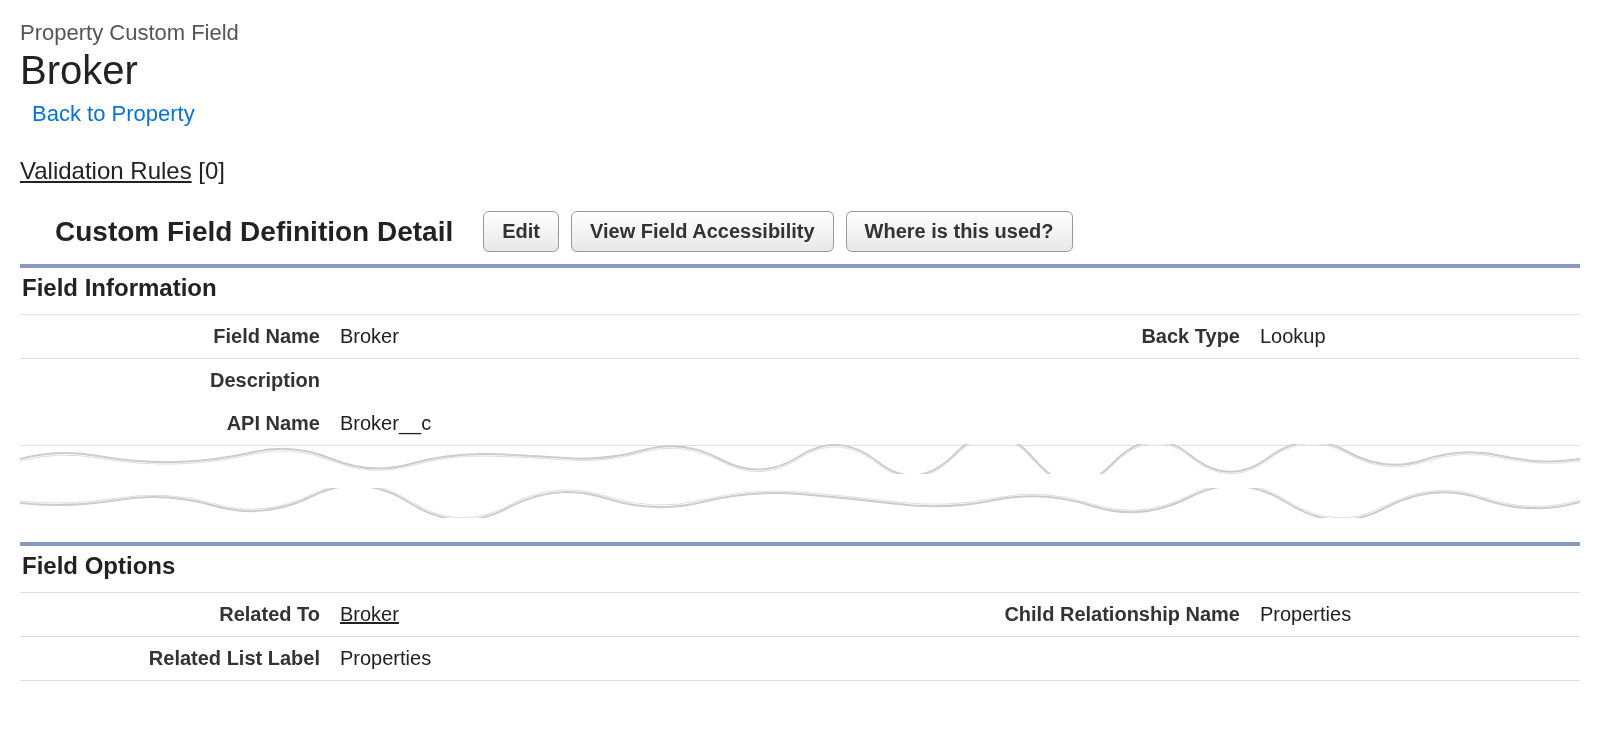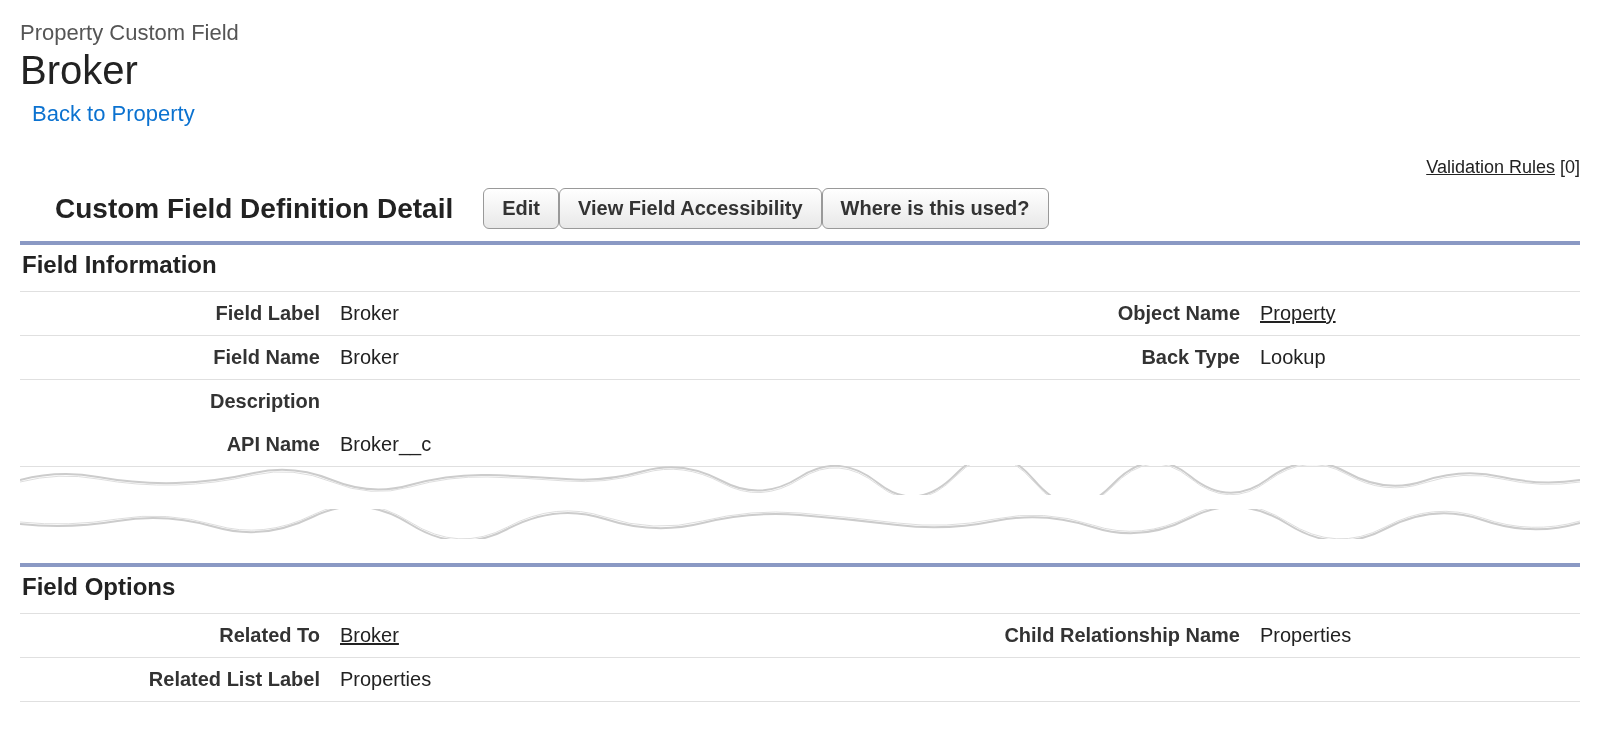--- a/index.html
+++ b/index.html
@@ -30,23 +30,23 @@
     }
     .back-link {
       font-size: 22px;
       color: #0b72d0;
       text-decoration: none;
       margin-left: 12px;
       display: inline-block;
       margin-bottom: 20px;
     }
     .anchor-links {
-      text-align: right;
-      font-size: 18px;
-      margin-bottom: 10px;
+      text-align: left;
+      font-size: 24px;
+      margin-bottom: 26px;
     }
     .anchor-link-label {
       text-decoration: underline;
       color: #222;
     }
     .anchor-link-count {
       color: #222;
     }
     .detail-header-row {
       display: flex;
@@ -57,21 +57,21 @@
     }
     .detail-header-title {
       font-size: 28px;
       font-weight: bold;
       color: #222;
       flex-shrink: 0;
       margin-left: 15px;
     }
     .button-row {
       display: flex;
-      gap: 0;
+      gap: 12px;
     }
     .btn {
       font-size: 20px;
       font-weight: bold;
       padding: 8px 18px;
       border: 1px solid #999;
       border-radius: 6px;
       background: linear-gradient(to bottom, #ffffff, #e8e8e8);
       cursor: pointer;
       color: #333;
@@ -176,28 +176,20 @@
     <button class="btn">Where is this used?</button>
   </div>
 </div>
 
 <div class="section-divider"></div>
 
 <div class="section-title">Field Information</div>
 
 <table class="detail-table">
   <tbody>
-      <tr class="detail-row">
-    <td class="detail-label">Field Label</td>
-    <td class="detail-value">Broker</td>
-    <td class="detail-label-right">Object Name</td>
-    <td class="detail-value-right">
-      <a href="#" class="link-underline">Property</a>
-    </td>
-  </tr>
   <tr class="detail-row">
     <td class="detail-label">Field Name</td>
     <td class="detail-value">Broker</td>
     <td class="detail-label-right">Back Type</td>
     <td class="detail-value-right">Lookup</td>
   </tr>
   <tr class="detail-row" style="border-bottom:none;">
     <td class="detail-label">Description</td>
     <td class="detail-value"></td>
     <td class="detail-label-right"></td>

